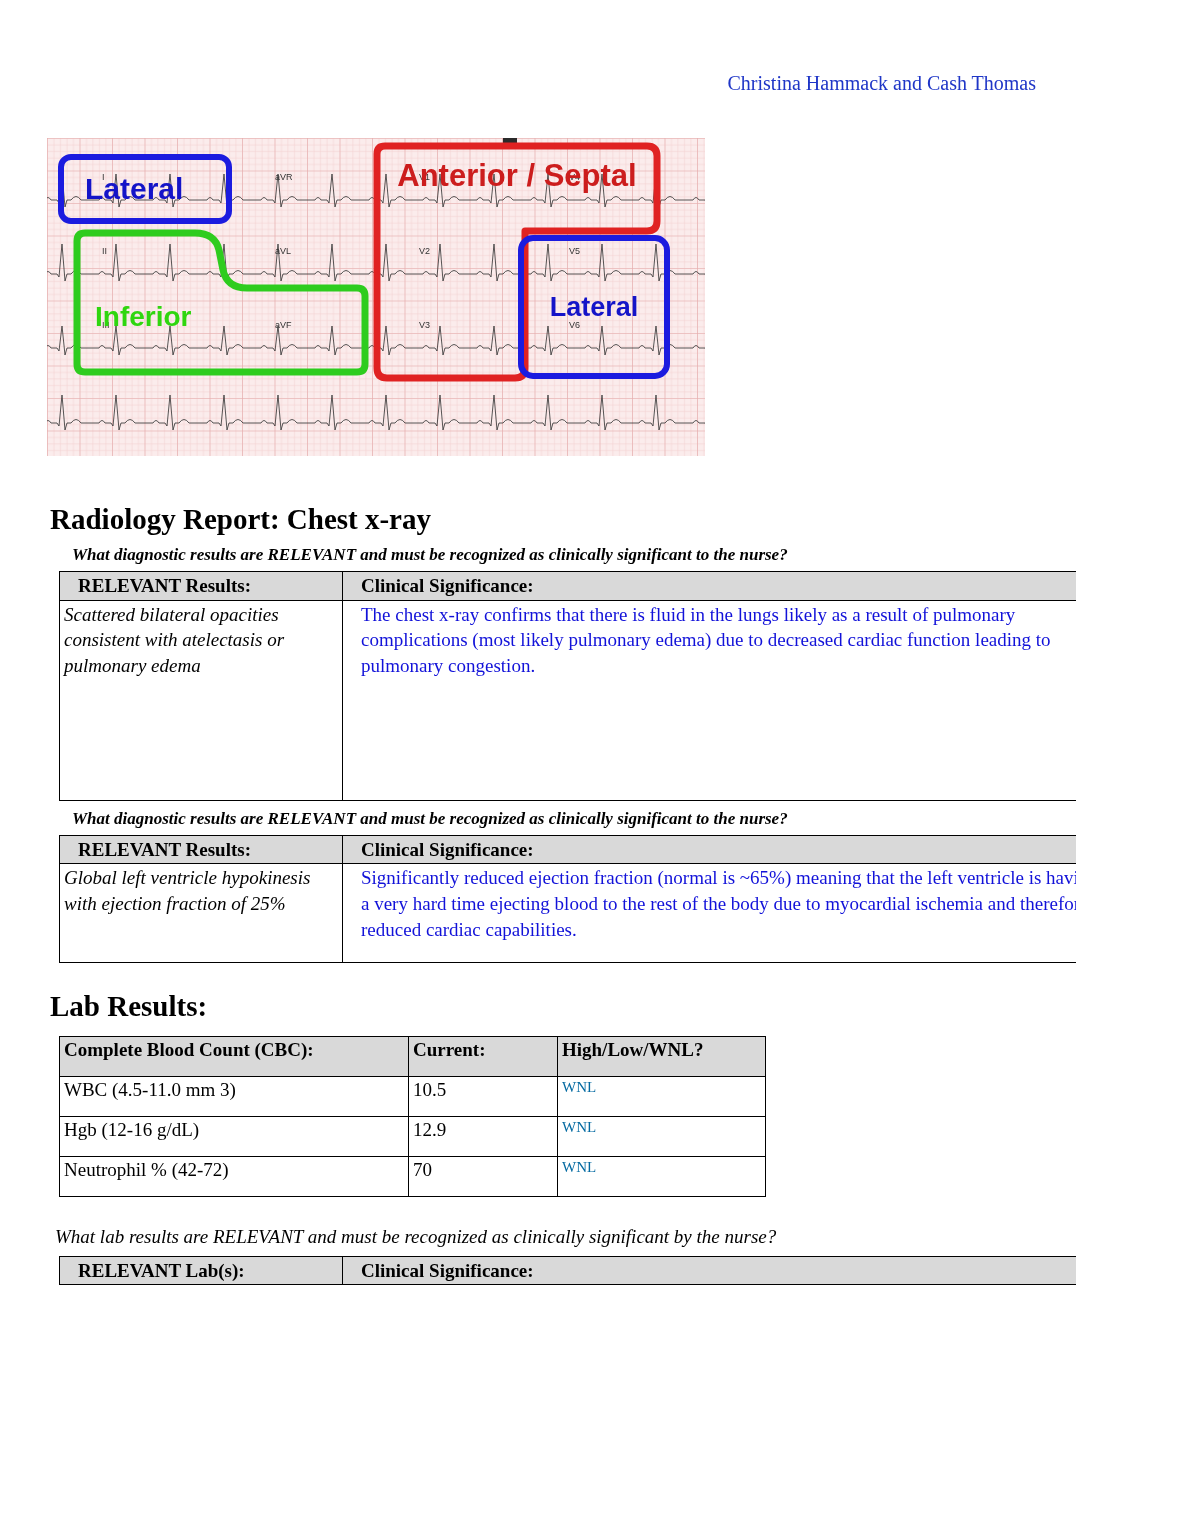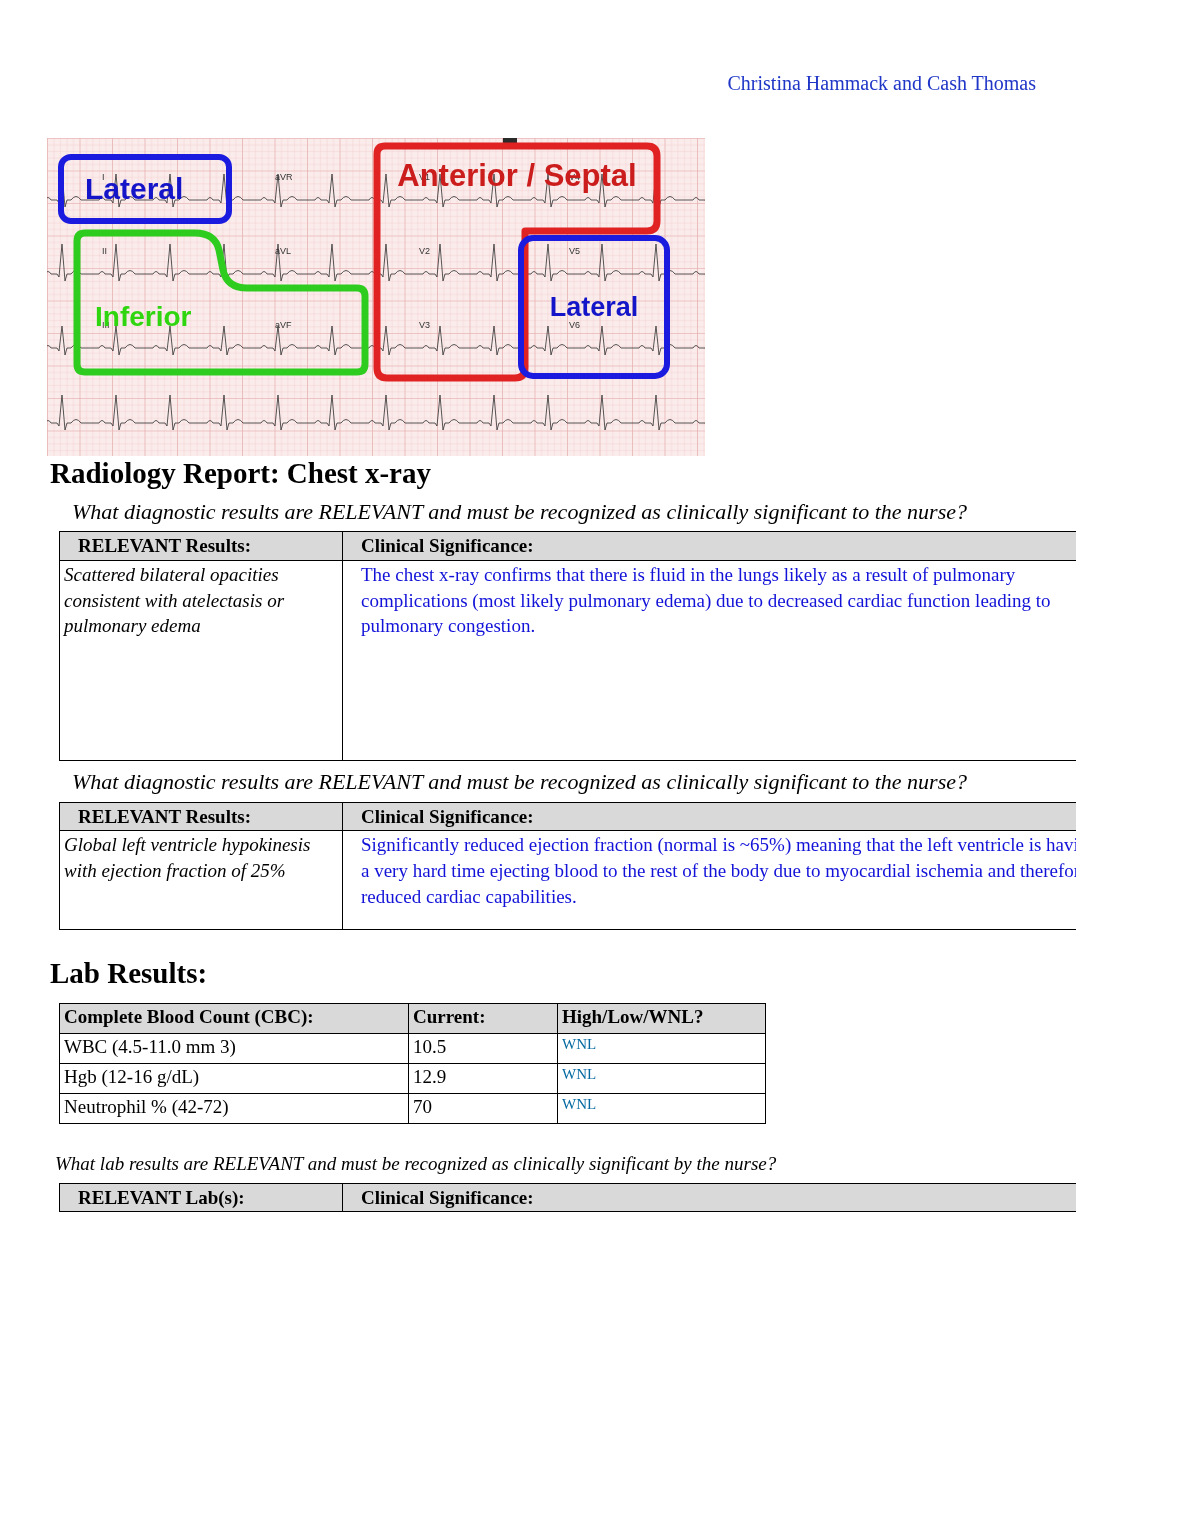--- a/index.html
+++ b/index.html
@@ -9,46 +9,46 @@
   }
   .author{
     margin:0;padding:72px 40px 0 0;text-align:right;
     color:#1f36c7;font-size:20px;
   }
   .ecg-wrap{margin:43px 0 0 47px;width:658px;height:318px;}
   .ecg-wrap svg{display:block;}
   .sec-title{
     font-size:29px;font-weight:bold;margin:0 0 0 50px;line-height:1.2;
   }
-  .mt-xray{}
+  .mt-xray{margin-top:46px;}
   .mt-echo{margin-top:30px;}
   .mt-labs{margin-top:26px;}
   .question{
-    font-size:22px;font-weight:normal;font-style:italic;
+    font-size:17px;font-weight:bold;font-style:italic;
     margin:7px 0 5px 72px;line-height:1.3;
   }
   .question-lab{
     font-size:19px;font-weight:normal;font-style:italic;
     margin:28px 0 6px 55px;line-height:1.3;
   }
   table{border-collapse:collapse;margin-left:59px;table-layout:fixed;}
   .two-col{width:1061px;}
   th,td{
     border:1.5px solid #000;vertical-align:top;text-align:left;
     font-size:19px;padding:1px 18px;line-height:1.35;
   }
   th{background:#d9d9d9;font-weight:bold;}
   .col-result{width:246px;}
   .result-cell{font-style:italic;padding-left:4px;}
   .sig-cell{color:#1212d9;}
   .row-tall td{height:197px;}
   .row-mid td{height:96px;}
   .row-lab td{height:118px;}
   .lab-table{width:681px;margin-top:12px;}
-  .lab-table th,.lab-table td{height:26px;line-height:1.15;padding:2px 4px 1px 4px;}
+  .lab-table th,.lab-table td{height:26px;line-height:1.15;padding:2px 4px 11px 4px;}
   .col-test{width:340px;}
   .col-current{width:140px;}
   .col-flag{width:199px;}
   .flag-cell{color:#0369a1;font-size:15px;}
   .blue-cell{color:#1212d9;padding-left:8px;}
 </style>
 </head>
 <body>
 
 <div class="page">

